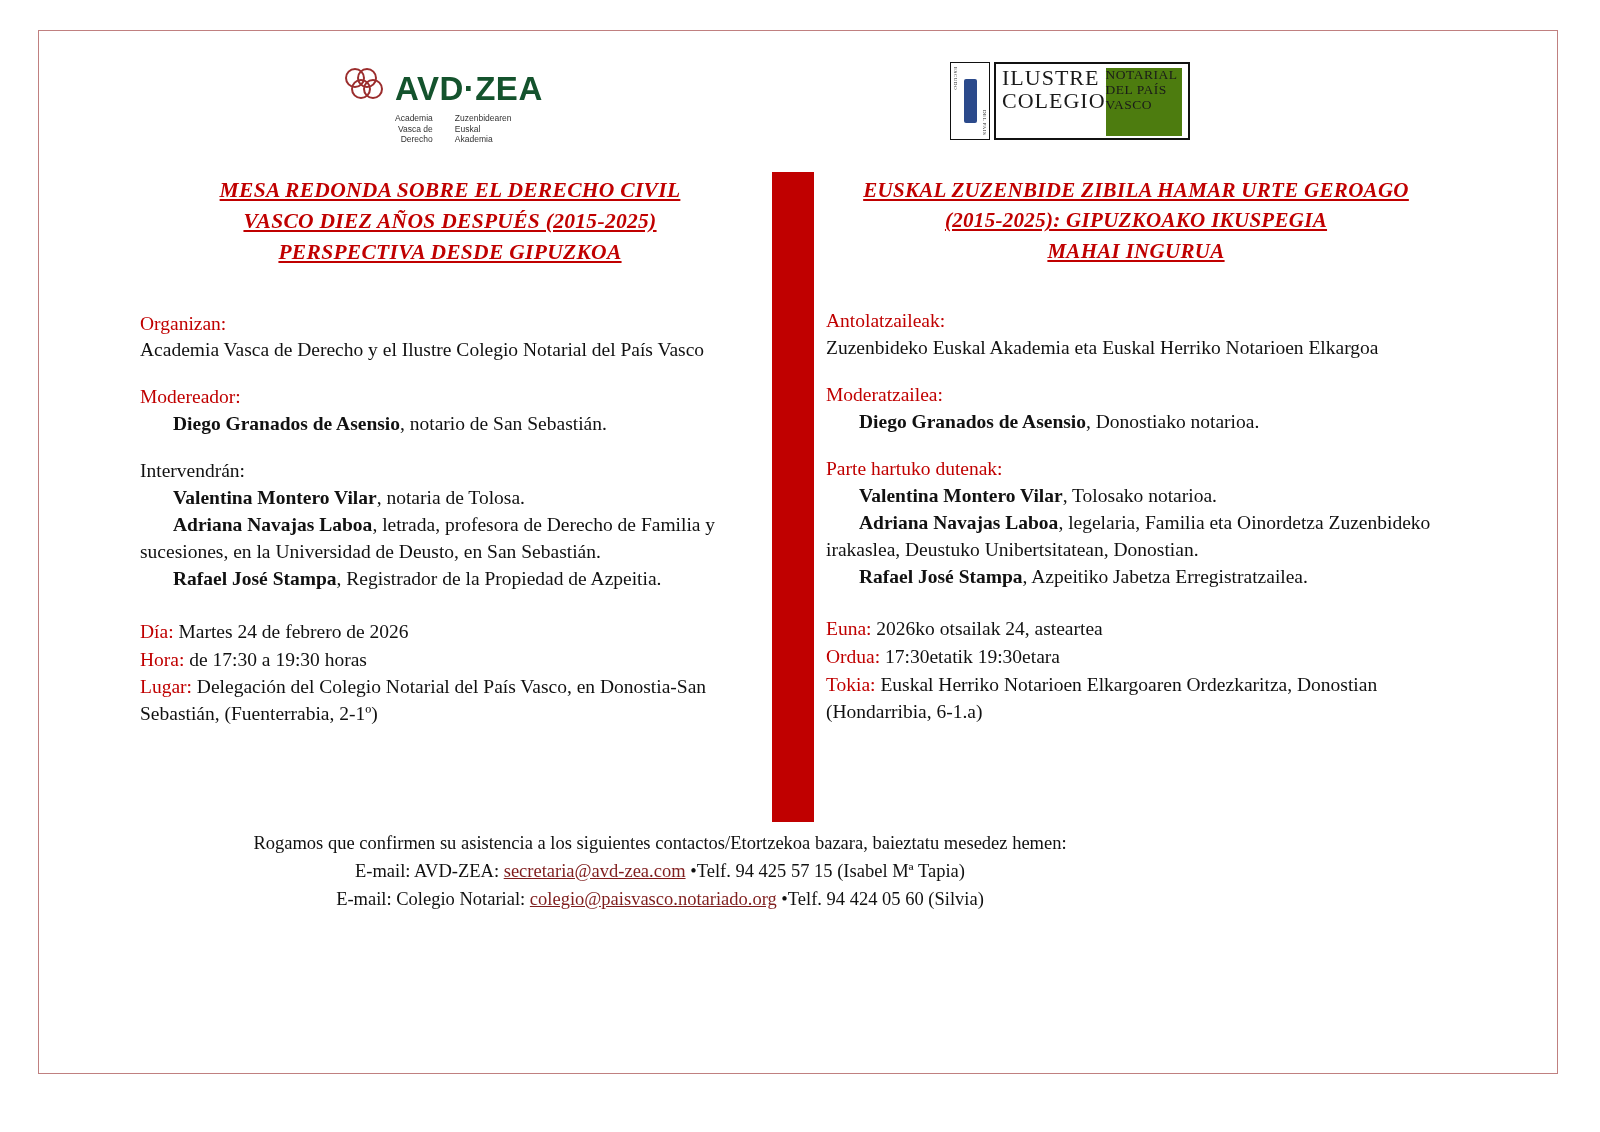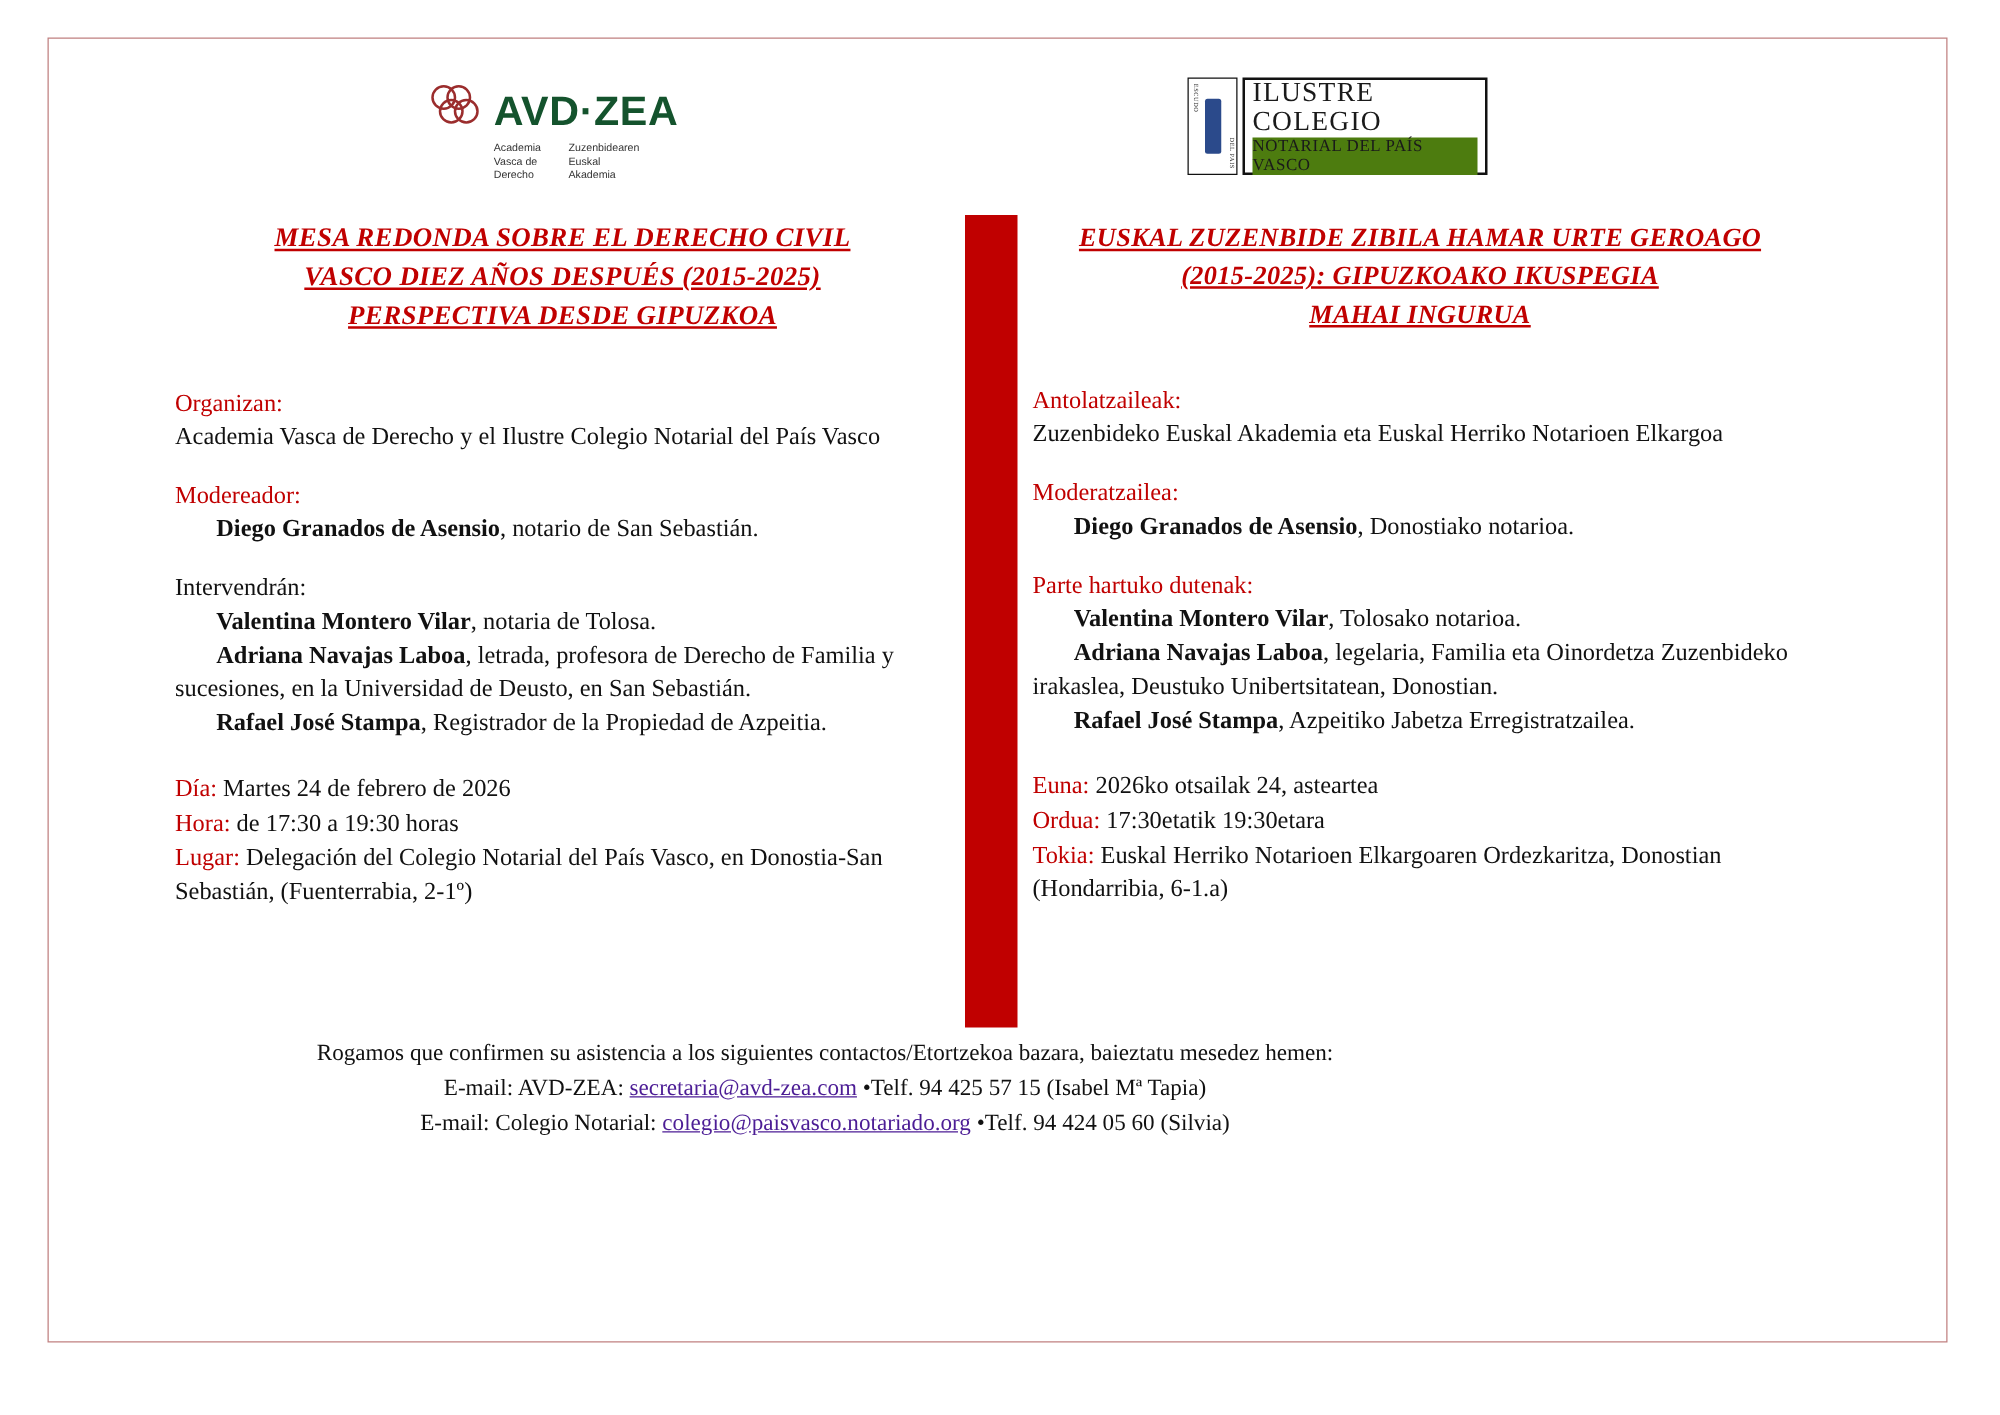--- a/index.html
+++ b/index.html
@@ -113,21 +113,21 @@
     bottom: 4px;
     font-size: 5px;
     writing-mode: vertical-rl;
     letter-spacing: 0.5px;
   }
   .colegio-box {
     flex: 1;
     border: 2px solid #111;
     margin-left: 4px;
     display: flex;
-    flex-direction: column;
+    flex-direction: row;
     justify-content: center;
     padding: 2px 6px;
     box-sizing: border-box;
   }
   .colegio-l1 {
     font-family: "Liberation Serif", serif;
     font-size: 22px;
     letter-spacing: 1px;
     color: #1a1a1a;
     line-height: 1.05;
@@ -193,42 +193,42 @@
     position: absolute;
     left: 38px;
     top: 830px;
     width: 1244px;
     text-align: center;
     font-size: 18.5px;
     color: #111;
     line-height: 1.5;
   }
   .footer a, .link {
-    color: #4c1d95;
+    color: #7f1d1d;
   }
   .footer-line2, .footer-line3 { white-space: nowrap; }
 </style>
 </head>
 <body>
 
 <div class="page">
 
   <div class="border-frame"></div>
 
   <div class="logo-avdzea">
     <div class="avd-rings">
       <span></span>
         <span></span>
         <span></span>
         <span></span>
     </div>
     <div class="avd-text-wrap">
       <div class="avd-title">AVD·ZEA</div>
       <div class="avd-sub">
-        <div style="white-space: pre-line;">Academia
+        <div style="white-space: pre-line; text-align: right;">Academia
 Vasca de
 Derecho</div>
         <div style="white-space: pre-line;">Zuzenbidearen
 Euskal
 Akademia</div>
       </div>
     </div>
   </div>
 
   <div class="logo-colegio">

